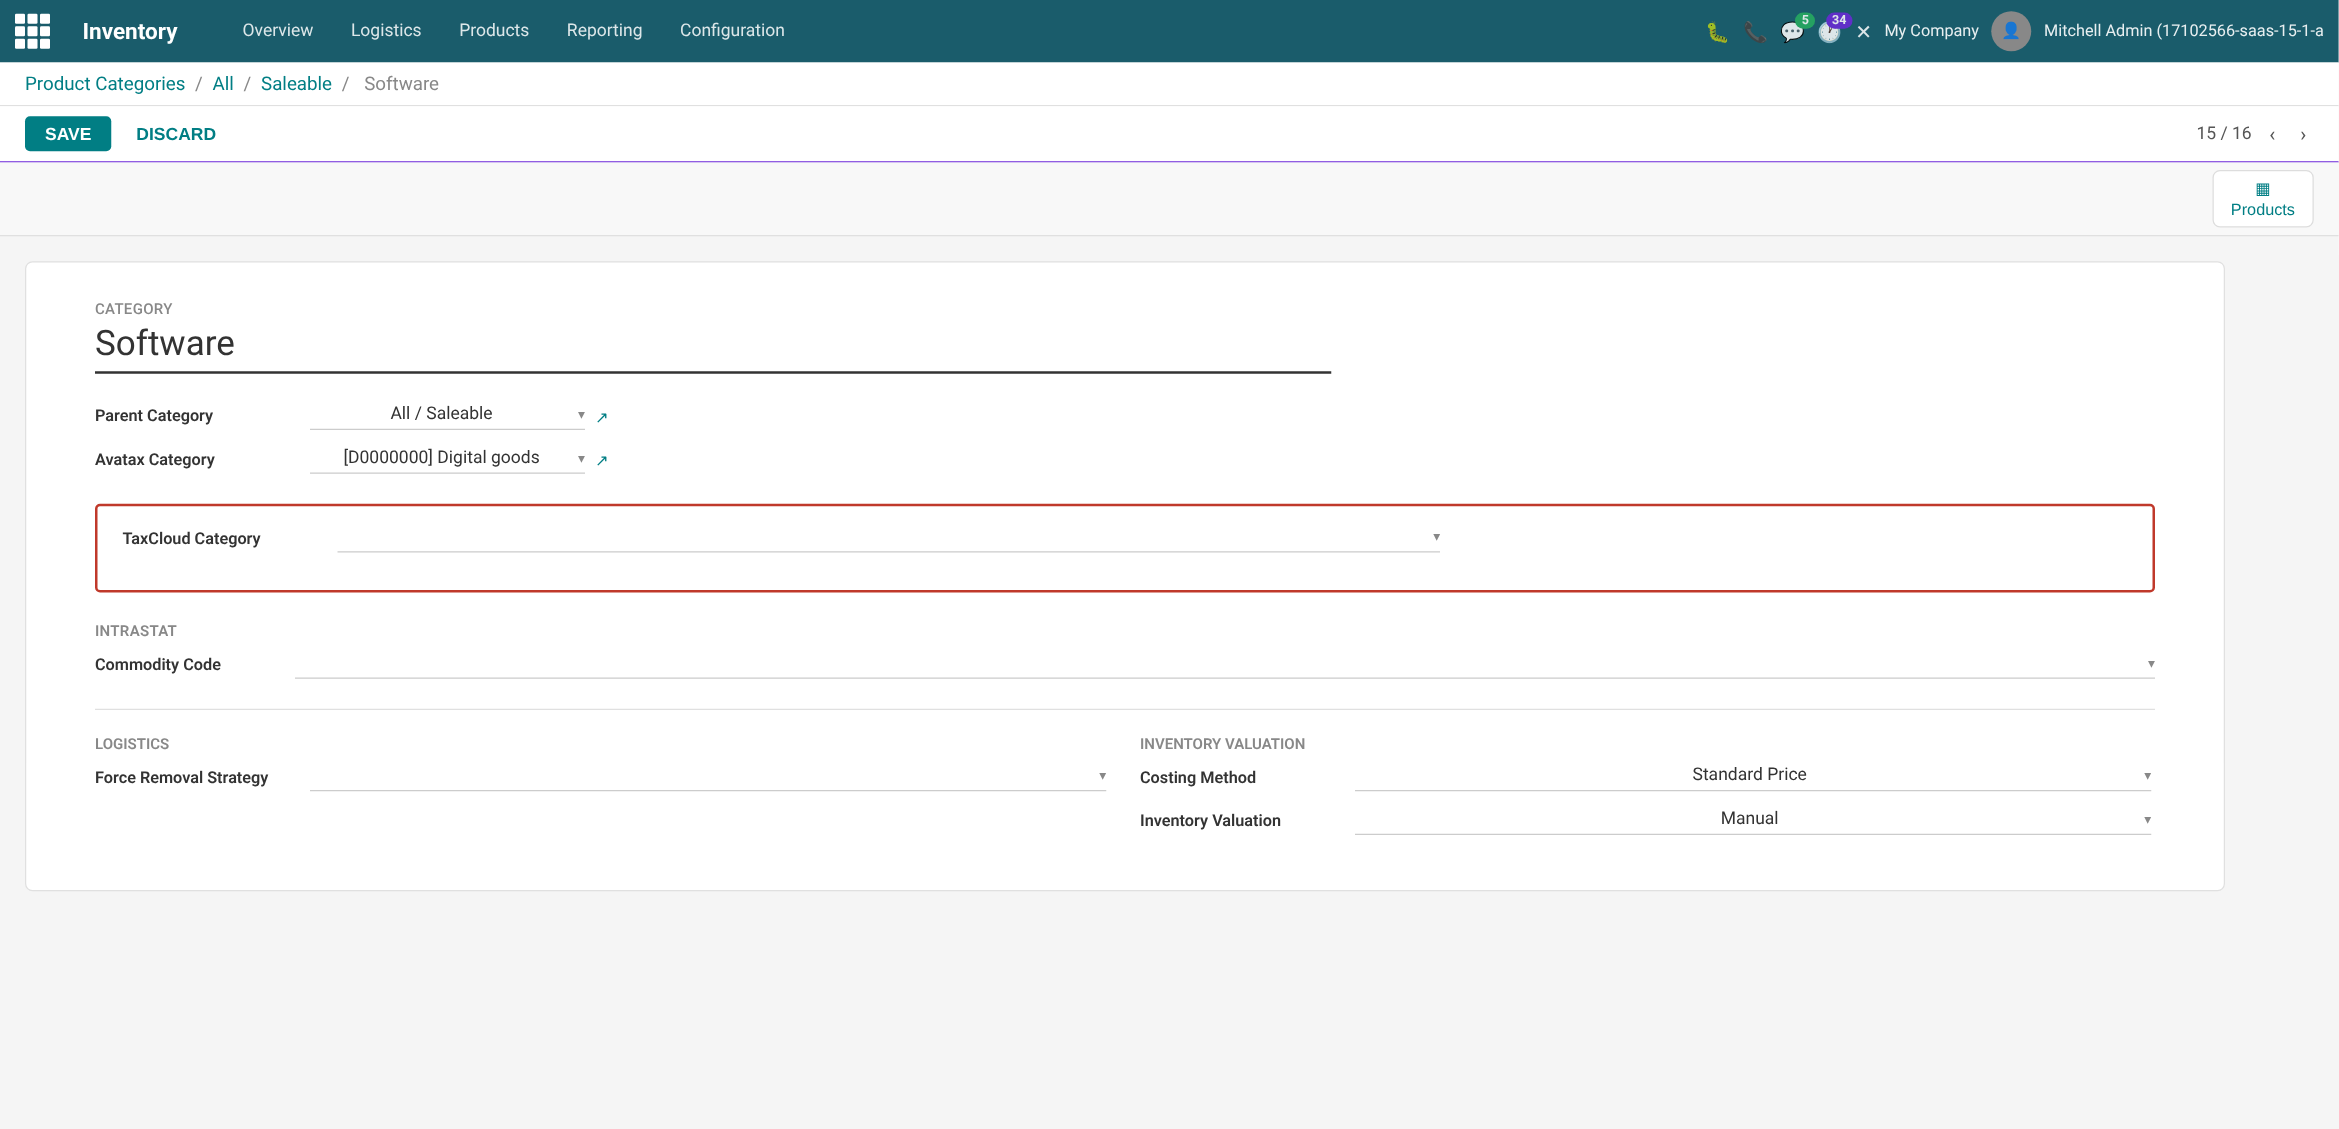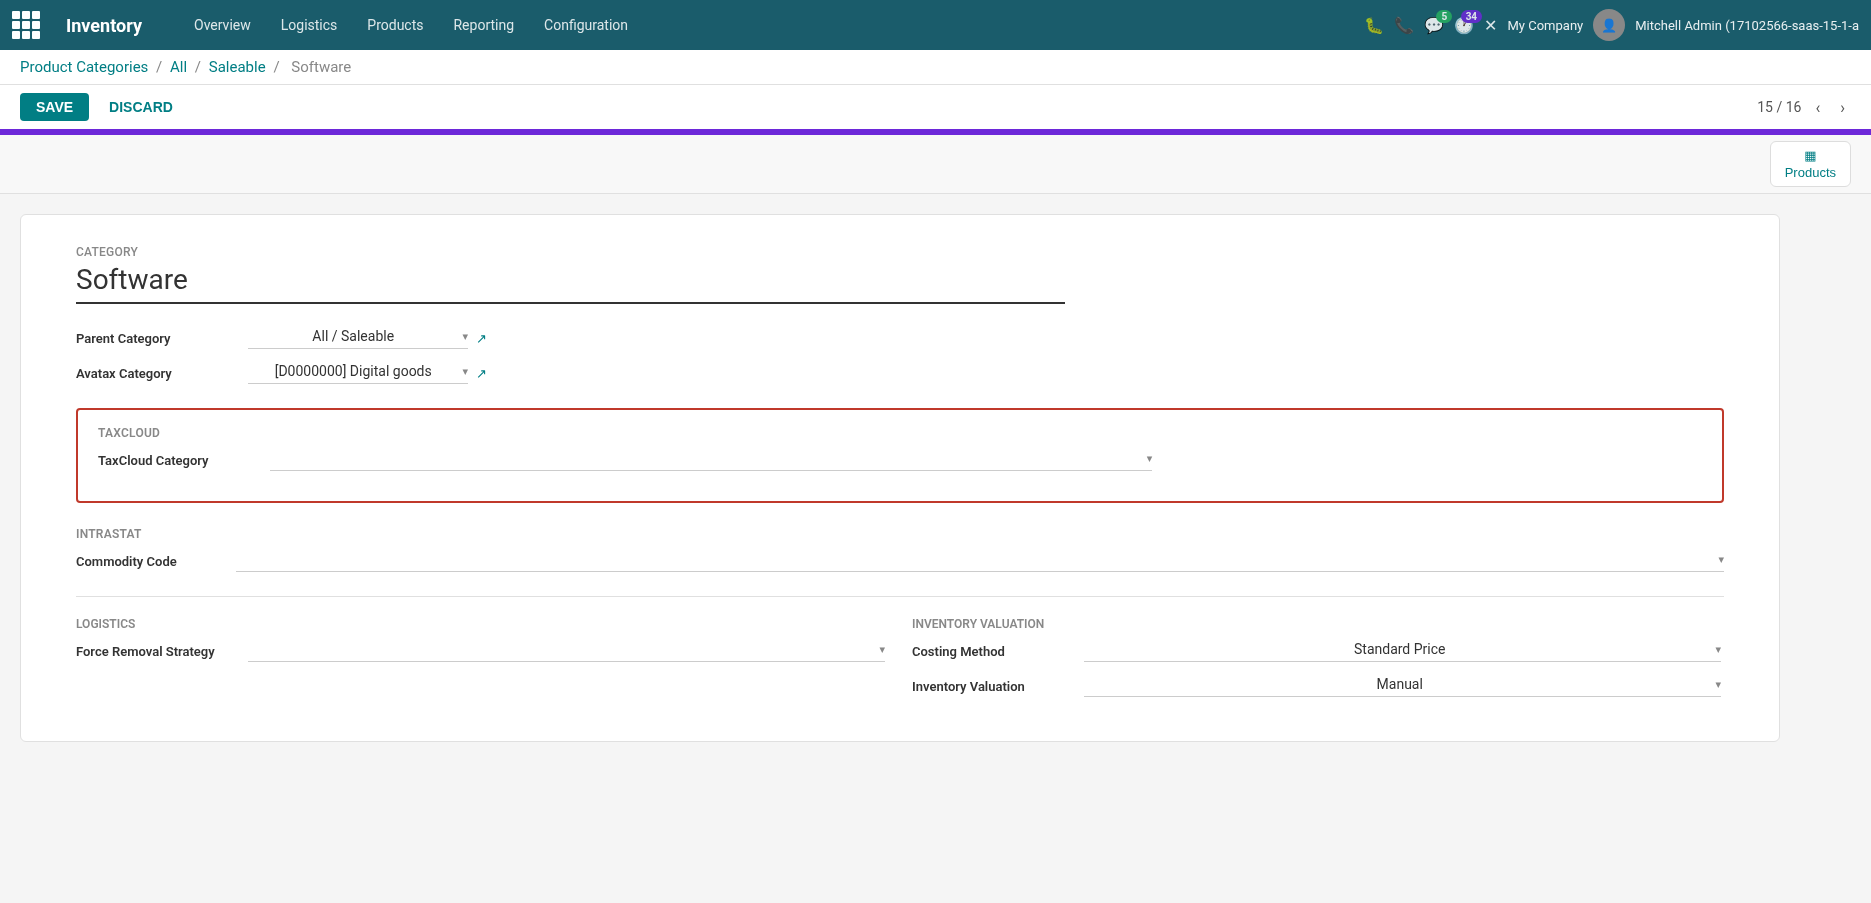--- a/index.html
+++ b/index.html
@@ -52,21 +52,21 @@
     .breadcrumb-bar {
       background: #fff; padding: 8px 20px; border-bottom: 1px solid #e0e0e0;
       display: flex; align-items: center; justify-content: space-between;
     }
     .breadcrumb-text { font-size: 15px; color: #555; }
     .breadcrumb-text a { color: #017e84; text-decoration: none; }
     .breadcrumb-text span { color: #888; margin: 0 4px; }
 
     
     .action-bar {
-      background: #fff; padding: 8px 20px; border-bottom: 6px solid #6d28d9;
+      background: #fff; padding: 8px 20px; border-bottom: 1px solid #6d28d9;
       display: flex; align-items: center; gap: 12px;
     }
     .btn-save {
       background: #017e84; color: #fff; border: none; padding: 6px 16px;
       border-radius: 4px; font-size: 14px; font-weight: 600; cursor: pointer;
     }
     .btn-discard {
       background: none; border: none; color: #017e84; font-size: 14px;
       font-weight: 600; cursor: pointer; padding: 6px 8px;
     }
@@ -251,21 +251,20 @@
       <div class="form-field-value">
         <div class="select-container">
           <span class="select-value">[D0000000] Digital goods</span>
           <span class="select-arrow">▾</span>
         </div>
         <span class="external-link-icon">↗</span>
       </div>
     </div>
 
     <div class="section-box">
-      <div class="section-title">TaxCloud</div>
       <div class="form-row">
         <div class="form-field-label">TaxCloud Category</div>
         <div class="full-select-container" style="width:55%;">
           <span class="select-value">&nbsp;</span>
           <span class="select-arrow">▾</span>
         </div>
       </div>
     </div>
 
     <div class="section-plain">

